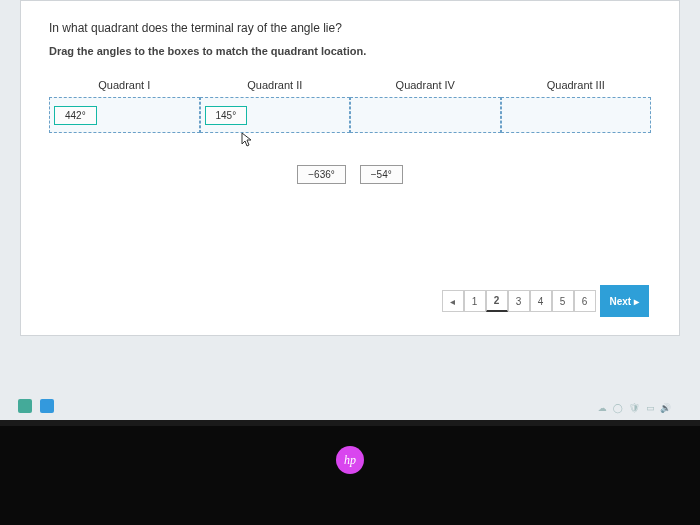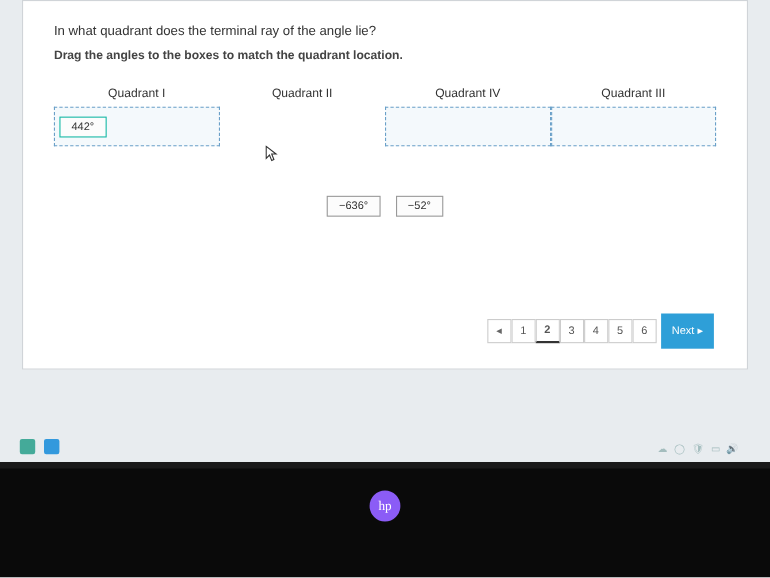--- a/index.html
+++ b/index.html
@@ -63,21 +63,21 @@
       padding: 3px 10px;
       font-size: 10px;
       color: #333;
       cursor: move;
       white-space: nowrap;
     }
     .pool {
       display: flex;
       justify-content: center;
       gap: 14px;
-      margin-top: 45px;
+      margin-top: 32px;
     }
     .pool .angle-tile {
       border: 1px solid #999;
     }
     .cursor {
       position: absolute;
       left: 220px;
       top: 131px;
       font-size: 14px;
       color: #222;
@@ -123,41 +123,43 @@
       color: #fff;
       border: none;
       height: 22px;
       padding: 16px 10px;
       display: flex;
       align-items: center;
       gap: 3px;
       cursor: pointer;
       font-size: 10px;
       margin-left: 4px;
+      font-weight: bold;
     }
     .bezel {
       position: absolute;
       left: 0; right: 0; bottom: 0;
       height: 105px;
       background: #0a0a0a;
       border-top: 6px solid #1a1a1a;
     }
     .hp-logo {
       position: absolute;
       left: 50%;
       transform: translateX(-50%);
       top: 20px;
       width: 28px;
       height: 28px;
       border-radius: 50%;
-      background: #8b5cf6;
+      background: #d946ef;
       display: flex;
       align-items: center;
       justify-content: center;
       color: #fff;
+      font-style: italic;
       font-size: 12px;
       font-family: serif;
     }
     .tray {
       position: absolute;
       right: 28px;
       bottom: 112px;
       display: flex;
       gap: 6px;
       font-size: 9px;
@@ -185,34 +187,37 @@
 
   <div class="quadrants-row">
     <div class="quadrant-col">
       <div class="quadrant-label">Quadrant I</div>
       <div class="dropzone">
         <div class="angle-tile">442°</div>
       </div>
     </div>
     <div class="quadrant-col">
       <div class="quadrant-label">Quadrant II</div>
+      <div class="dropzone">
+        <div class="angle-tile">145°</div>
+      </div>
     </div>
     <div class="quadrant-col">
       <div class="quadrant-label">Quadrant IV</div>
       <div class="dropzone"></div>
     </div>
     <div class="quadrant-col">
       <div class="quadrant-label">Quadrant III</div>
       <div class="dropzone"></div>
     </div>
   </div>
 
   <div class="pool">
     <div class="angle-tile">−636°</div>
-    <div class="angle-tile">−52°</div>
+    <div class="angle-tile">−54°</div>
   </div>
 
   <div class="cursor">
     <svg width="12" height="16" viewBox="0 0 12 16">
         <path d="M1 1 L1 12 L4 9 L6 14 L8 13 L6 8 L10 8 Z" fill="#fff" stroke="#333" stroke-width="1"></path>
       </svg>
   </div>
 
   <div class="pager">
     <div class="pager-prev">◂</div>

